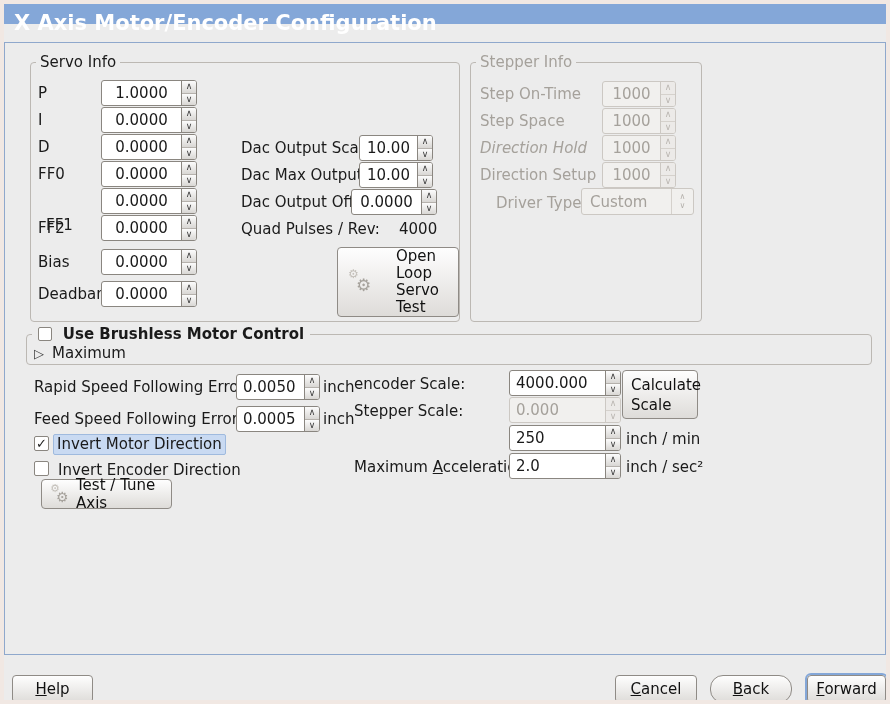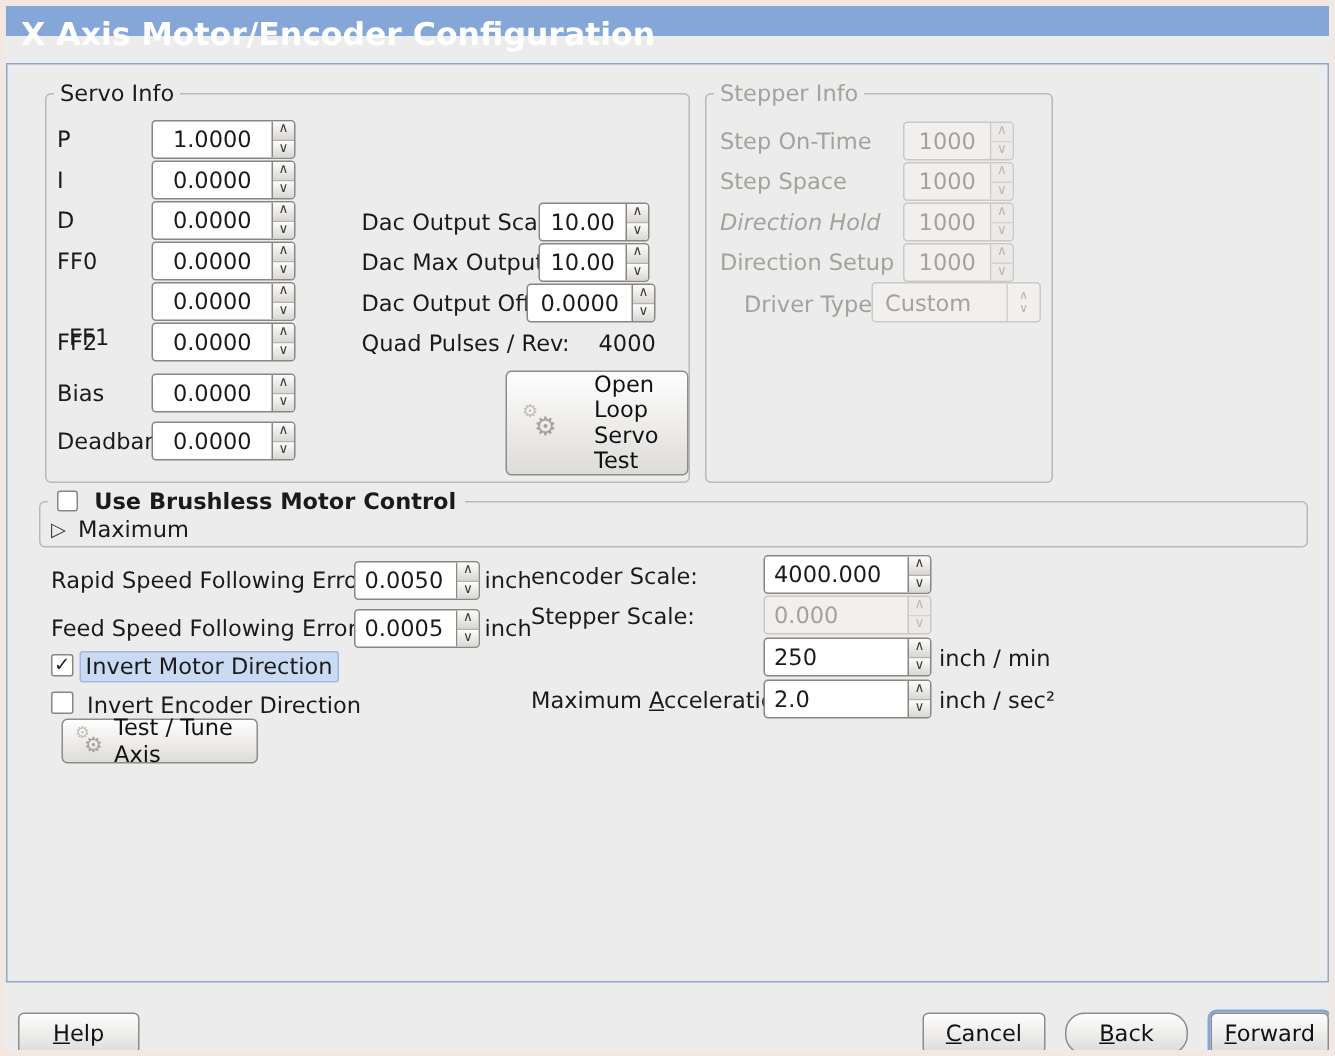--- a/index.html
+++ b/index.html
@@ -268,20 +268,26 @@
   <span class="lbl" style="left:319px;top:406px;">inch</span>
 
   <span class="lbl" style="left:350px;top:371px;">encoder Scale:</span>
   <div class="spin" style="left:505px;top:366px;width:112px;">
     <span class="entry-text left">4000.000</span>
     <span class="sb">
         <span class="sb-up"></span>
         <span class="sb-down"></span>
       </span>
   </div>
+  <div class="btn" style="left:618px;top:366px;width:76px;height:49px;justify-content:flex-start;padding-left:8px;">
+    <span class="btn-lines" style="line-height:20px;">
+      <span>Calculate</span><br>
+      <span>Scale</span>
+    </span>
+  </div>
 
   <span class="lbl" style="left:350px;top:398px;">Stepper Scale:</span>
   <div class="spin dis" style="left:505px;top:393px;width:112px;">
     <span class="entry-text left">0.000</span>
     <span class="sb">
         <span class="sb-up"></span>
         <span class="sb-down"></span>
       </span>
   </div>
 

